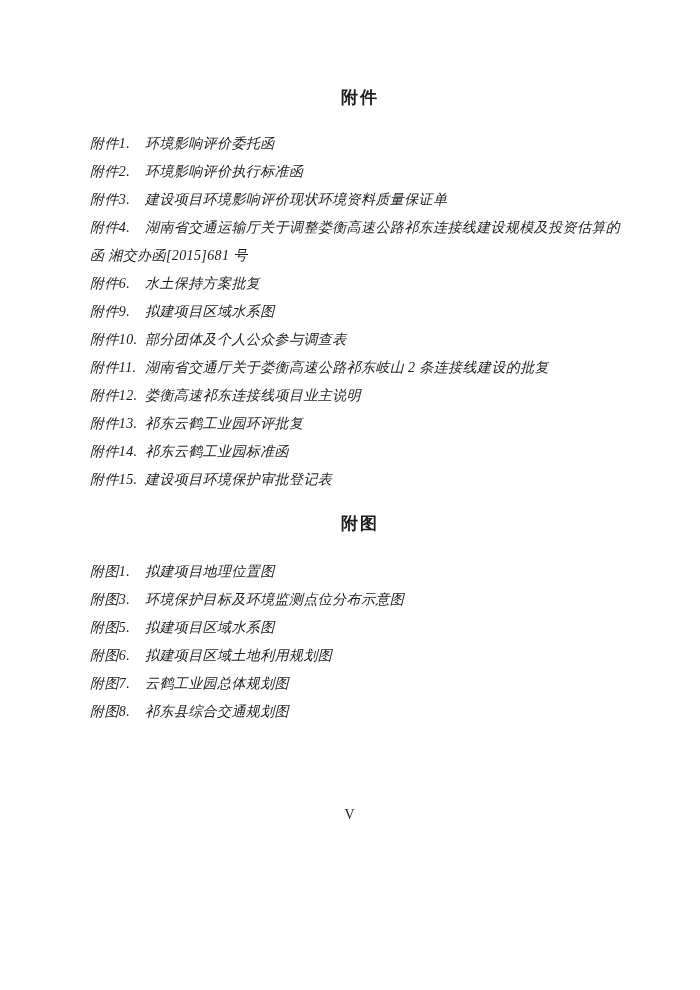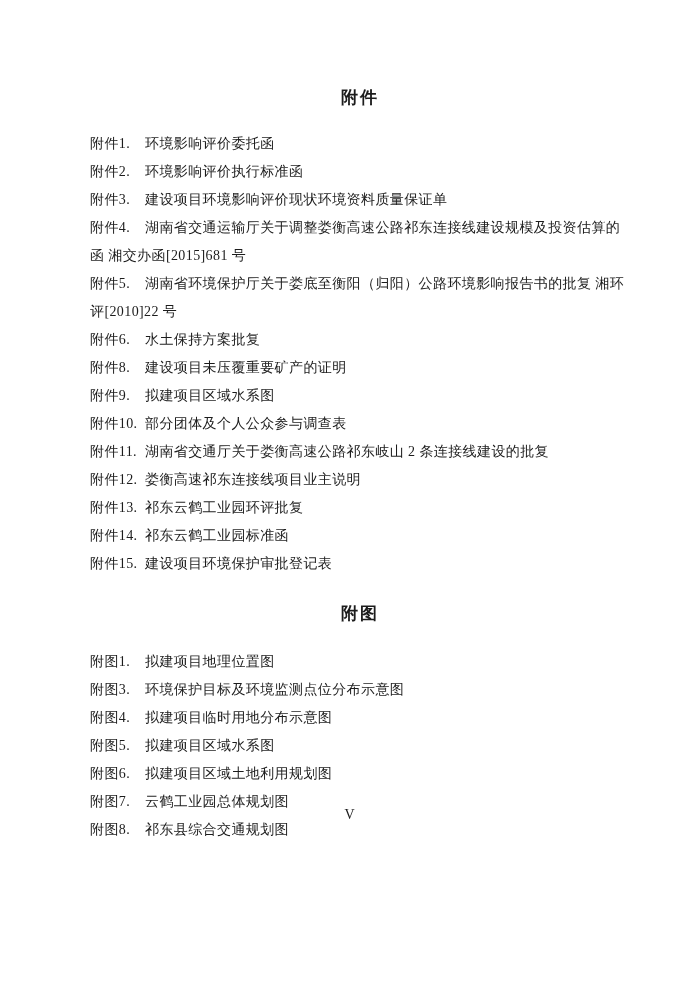--- a/index.html
+++ b/index.html
@@ -18,26 +18,27 @@
     overflow: hidden;
   }
   .section-title {
     text-align: center;
     font-size: 17px;
     font-weight: bold;
     letter-spacing: 2px;
     line-height: 20px;
   }
   .attachments .section-title { margin-bottom: 22px; }
-  .figures .section-title { margin-top: 26px; margin-bottom: 24px; }
+  .figures .section-title { margin-top: 20px; margin-bottom: 24px; }
   .item {
     font-size: 14px;
     line-height: 28px;
     letter-spacing: 0.4px;
     text-align: left;
+    font-style: italic;
   }
   .item .label {
     display: inline-block;
     min-width: 55px;
   }
   .page-number {
     position: absolute;
     bottom: 47px;
     left: 0;
     width: 100%;
@@ -51,38 +52,35 @@
 
 <div class="page">
 
   <div class="attachments">
     <div class="section-title">附件</div>
 
     <p class="item"><span class="label">附件1.</span><span>环境影响评价委托函</span></p>
     <p class="item"><span class="label">附件2.</span><span>环境影响评价执行标准函</span></p>
     <p class="item"><span class="label">附件3.</span><span>建设项目环境影响评价现状环境资料质量保证单</span></p>
     <p class="item"><span class="label">附件4.</span><span>湖南省交通运输厅关于调整娄衡高速公路祁东连接线建设规模及投资估算的函 湘交办函[2015]681 号</span></p>
-    <p class="item"><span class="label">附件5.</span><span>湖南省环境保护厅关于娄底至衡阳（归阳）公路环境影响报告书的批复 湘环评[2010]22 号</span></p>
     <p class="item"><span class="label">附件6.</span><span>水土保持方案批复</span></p>
-    <p class="item"><span class="label">附件8.</span><span>建设项目未压覆重要矿产的证明</span></p>
     <p class="item"><span class="label">附件9.</span><span>拟建项目区域水系图</span></p>
     <p class="item"><span class="label">附件10.</span><span>部分团体及个人公众参与调查表</span></p>
     <p class="item"><span class="label">附件11.</span><span>湖南省交通厅关于娄衡高速公路祁东岐山 2 条连接线建设的批复</span></p>
     <p class="item"><span class="label">附件12.</span><span>娄衡高速祁东连接线项目业主说明</span></p>
     <p class="item"><span class="label">附件13.</span><span>祁东云鹤工业园环评批复</span></p>
     <p class="item"><span class="label">附件14.</span><span>祁东云鹤工业园标准函</span></p>
     <p class="item"><span class="label">附件15.</span><span>建设项目环境保护审批登记表</span></p>
   </div>
 
   <div class="figures">
     <div class="section-title">附图</div>
 
     <p class="item"><span class="label">附图1.</span><span>拟建项目地理位置图</span></p>
     <p class="item"><span class="label">附图3.</span><span>环境保护目标及环境监测点位分布示意图</span></p>
-    <p class="item"><span class="label">附图4.</span><span>拟建项目临时用地分布示意图</span></p>
     <p class="item"><span class="label">附图5.</span><span>拟建项目区域水系图</span></p>
     <p class="item"><span class="label">附图6.</span><span>拟建项目区域土地利用规划图</span></p>
     <p class="item"><span class="label">附图7.</span><span>云鹤工业园总体规划图</span></p>
     <p class="item"><span class="label">附图8.</span><span>祁东县综合交通规划图</span></p>
   </div>
 
   <div class="page-number">V</div>
 
 </div>
 

